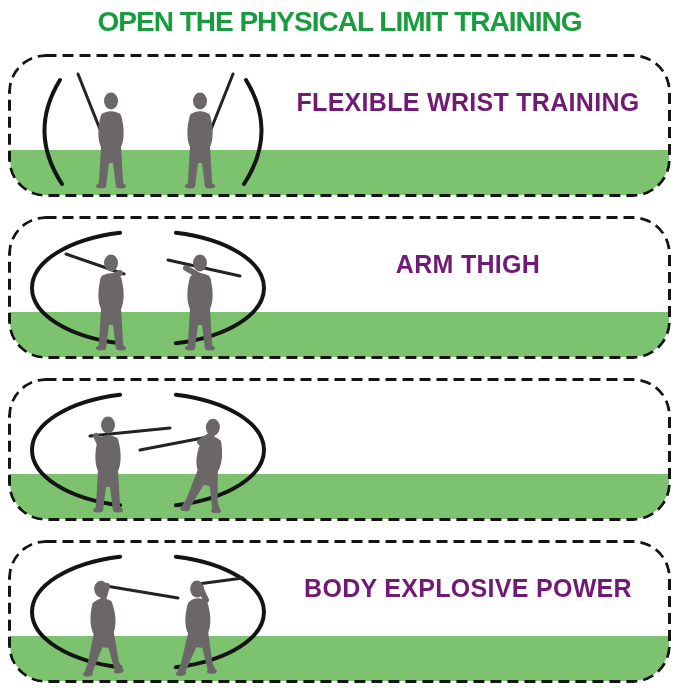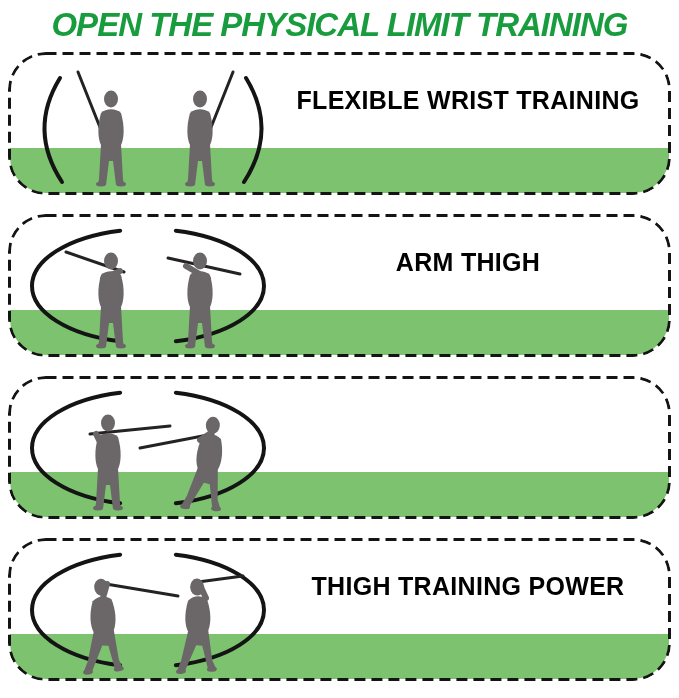--- a/index.html
+++ b/index.html
@@ -3,25 +3,24 @@
 <meta charset="utf-8">
 <style>
   html,body{margin:0;padding:0;}
   body{
     width:679px;height:698px;
     background:#ffffff;
     font-family:"Liberation Sans",sans-serif;
     overflow:hidden;
   }
   h1.page-title{
-    margin:6px 0 8px;
+    margin:6px 0 16px;
     text-align:center;
-    font-style:italic;
     font-weight:900;
-    font-size:33px;
+    font-size:28px;
     letter-spacing:-1px;
     color:#189c3e;
     white-space:nowrap;
   }
   .panel{
     position:relative;
     height:143px;
     margin:0 8px 19px 8px;
     border-radius:38px;
     overflow:hidden;
@@ -43,21 +42,21 @@
     position:absolute;left:0;top:0;
     width:270px;height:143px;
   }
   .panel-label{
     position:absolute;
     left:265px;right:8px;top:0;height:97px;
     display:flex;align-items:center;justify-content:center;
     font-weight:800;
     font-size:25px;
     letter-spacing:.3px;
-    color:#000000;
+    color:#701a75;
     white-space:nowrap;
   }
   .sil{fill:#6b6768;}
   .club{stroke:#232323;stroke-width:3;stroke-linecap:round;}
   .arm{stroke:#6b6768;stroke-width:6;stroke-linecap:round;}
   .arc{stroke:#141414;stroke-width:4;fill:none;stroke-linecap:round;}
 </style>
 </head>
 <body>
 
@@ -135,14 +134,14 @@
   </svg>
   <svg class="figures" viewBox="0 0 270 143">
     <ellipse class="arc" cx="140" cy="72" rx="116" ry="57" pathLength="100" stroke-dasharray="40 10" stroke-dashoffset="20"></ellipse>
     <line class="club" x1="98" y1="46" x2="170" y2="58"></line>
     <line class="arm" x1="95" y1="60" x2="99" y2="46"></line>
     <use href="#person-swing" transform="translate(100,133) rotate(-6)"></use>
     <line class="club" x1="190" y1="44" x2="235" y2="38"></line>
     <line class="arm" x1="198" y1="60" x2="191" y2="45"></line>
     <use href="#person-swing" transform="translate(193,133) rotate(-4)"></use>
   </svg>
-  <div class="panel-label">THIGH TRAINING POWER</div>
+  <div class="panel-label">BODY EXPLOSIVE POWER</div>
 </section>
 
 </body></html>

